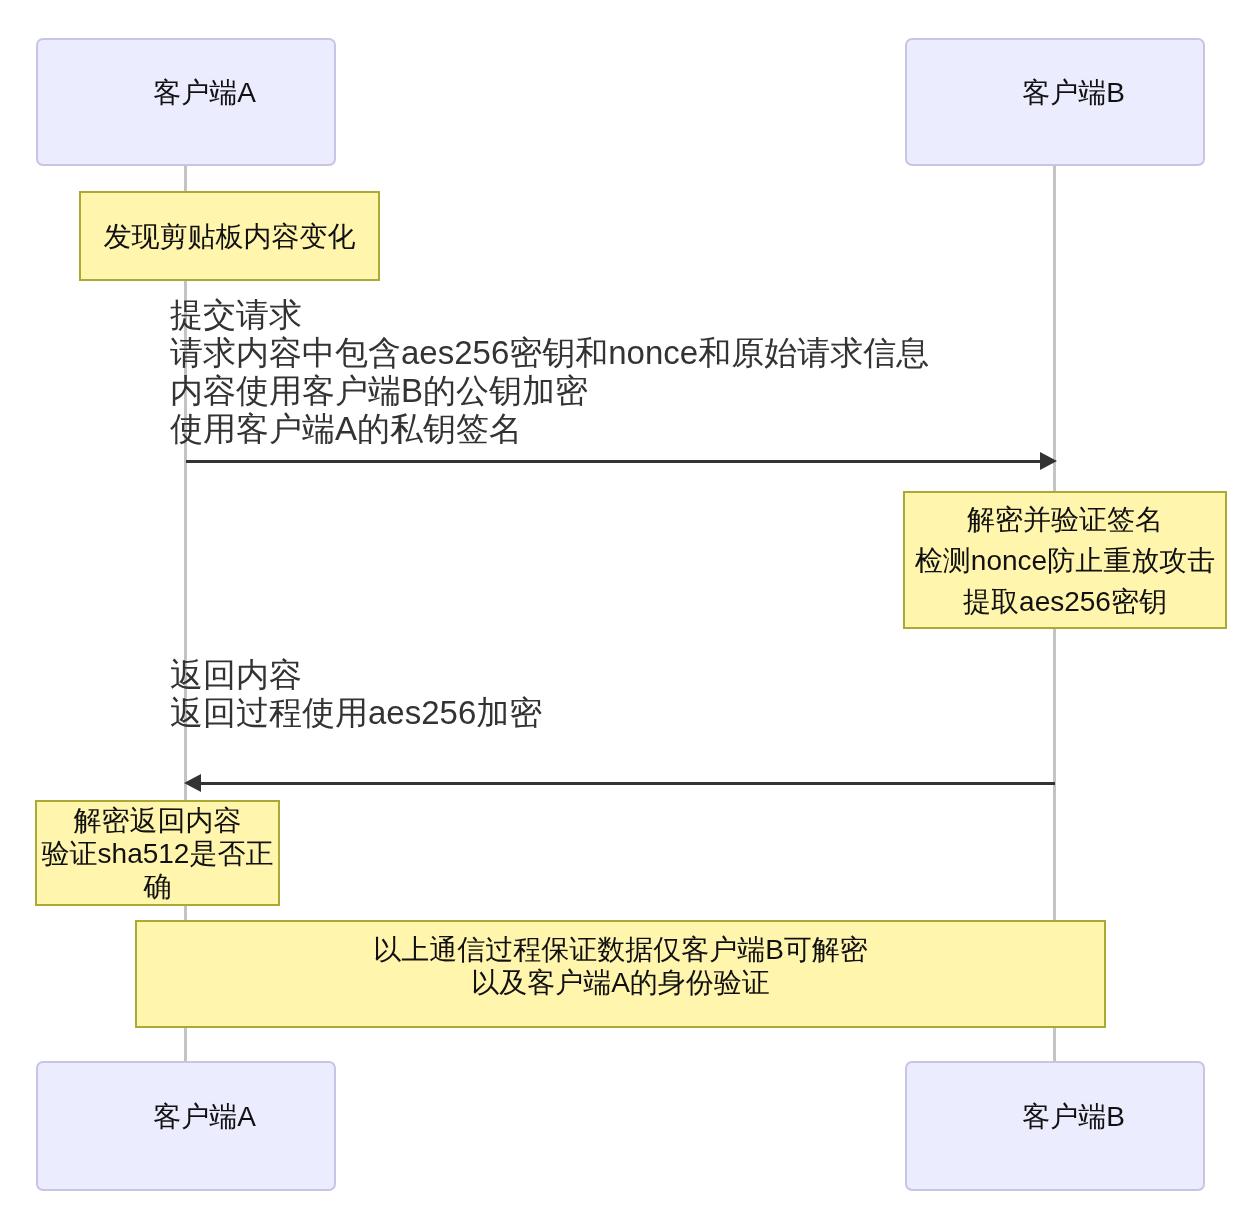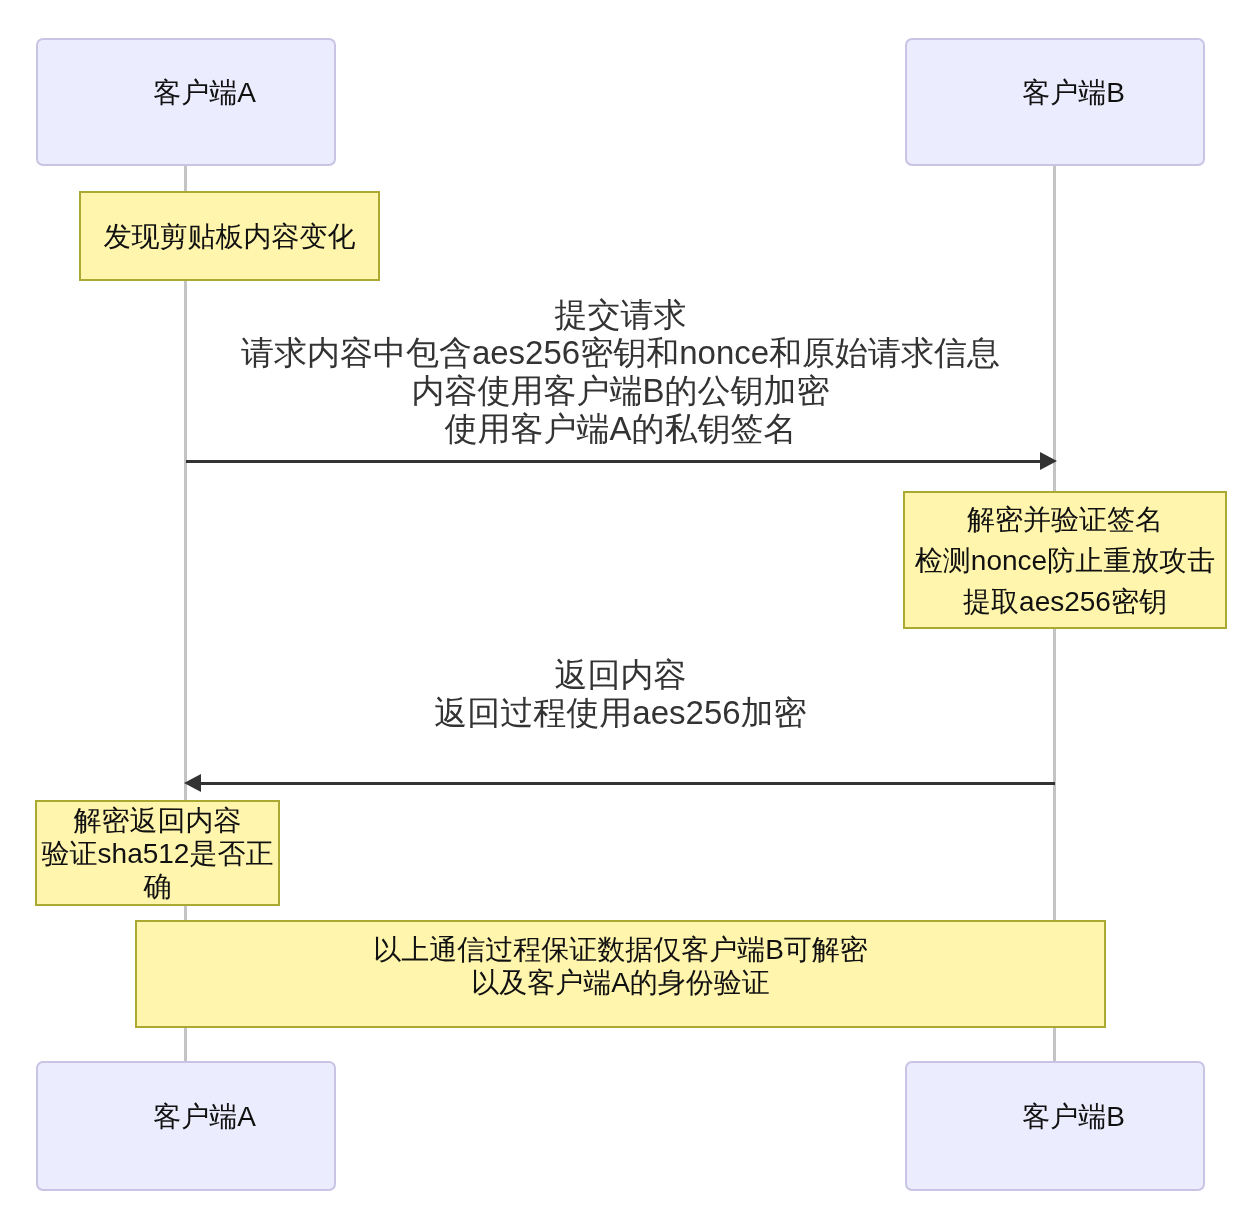--- a/index.html
+++ b/index.html
@@ -52,21 +52,20 @@
     flex-direction:column;
     align-items:center;
     justify-content:center;
     text-align:center;
     font-size:28px;
     line-height:33px;
     color:#111;
   }
   .msg-text{
     position:absolute;
-    text-align:center;
     font-size:33px;
     line-height:38px;
     color:#333;
   }
   .msg-line{
     position:absolute;
     height:3px;
     background:var(--line-color);
   }
   .arrowhead{

